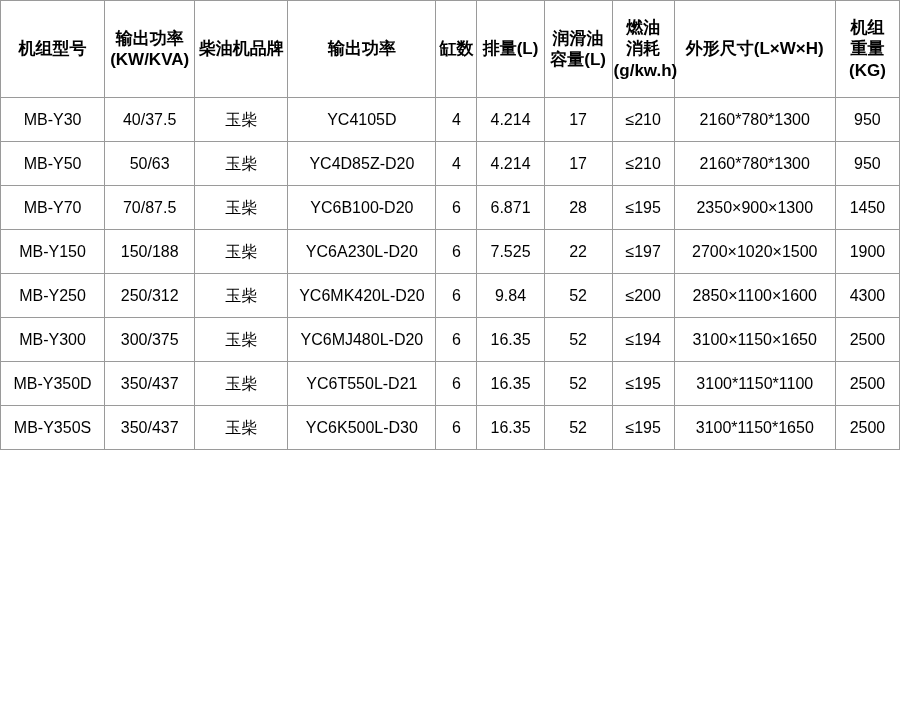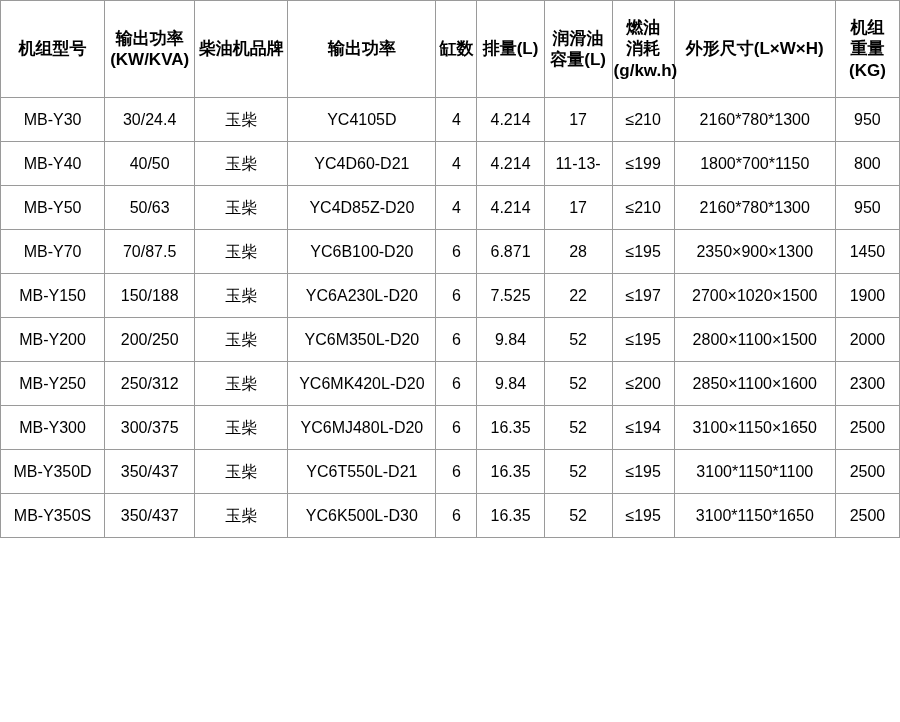--- a/index.html
+++ b/index.html
@@ -109,43 +109,31 @@
         <th>
           <span class="hdr-line">机组</span>
           <span class="hdr-line">重量</span>
           <span class="hdr-line">(KG)</span>
         </th>
       </tr>
   </thead>
   <tbody>
       <tr>
         <td class="cell-model">MB-Y30</td>
-        <td>30/24.4</td>
+        <td>40/37.5</td>
         <td class="cell-brand">玉柴</td>
         <td>YC4105D</td>
         <td>4</td>
         <td>4.214</td>
         <td>17</td>
         <td>≤210</td>
         <td>2160*780*1300</td>
         <td>950</td>
       </tr>
       <tr>
-        <td class="cell-model">MB-Y40</td>
-        <td>40/50</td>
-        <td class="cell-brand">玉柴</td>
-        <td>YC4D60-D21</td>
-        <td>4</td>
-        <td>4.214</td>
-        <td>11-13-</td>
-        <td>≤199</td>
-        <td>1800*700*1150</td>
-        <td>800</td>
-      </tr>
-      <tr>
         <td class="cell-model">MB-Y50</td>
         <td>50/63</td>
         <td class="cell-brand">玉柴</td>
         <td>YC4D85Z-D20</td>
         <td>4</td>
         <td>4.214</td>
         <td>17</td>
         <td>≤210</td>
         <td>2160*780*1300</td>
         <td>950</td>
@@ -168,42 +156,30 @@
         <td class="cell-brand">玉柴</td>
         <td>YC6A230L-D20</td>
         <td>6</td>
         <td>7.525</td>
         <td>22</td>
         <td>≤197</td>
         <td>2700×1020×1500</td>
         <td>1900</td>
       </tr>
       <tr>
-        <td class="cell-model">MB-Y200</td>
-        <td>200/250</td>
-        <td class="cell-brand">玉柴</td>
-        <td>YC6M350L-D20</td>
-        <td>6</td>
-        <td>9.84</td>
-        <td>52</td>
-        <td>≤195</td>
-        <td>2800×1100×1500</td>
-        <td>2000</td>
-      </tr>
-      <tr>
         <td class="cell-model">MB-Y250</td>
         <td>250/312</td>
         <td class="cell-brand">玉柴</td>
         <td>YC6MK420L-D20</td>
         <td>6</td>
         <td>9.84</td>
         <td>52</td>
         <td>≤200</td>
         <td>2850×1100×1600</td>
-        <td>2300</td>
+        <td>4300</td>
       </tr>
       <tr>
         <td class="cell-model">MB-Y300</td>
         <td>300/375</td>
         <td class="cell-brand">玉柴</td>
         <td>YC6MJ480L-D20</td>
         <td>6</td>
         <td>16.35</td>
         <td>52</td>
         <td>≤194</td>

